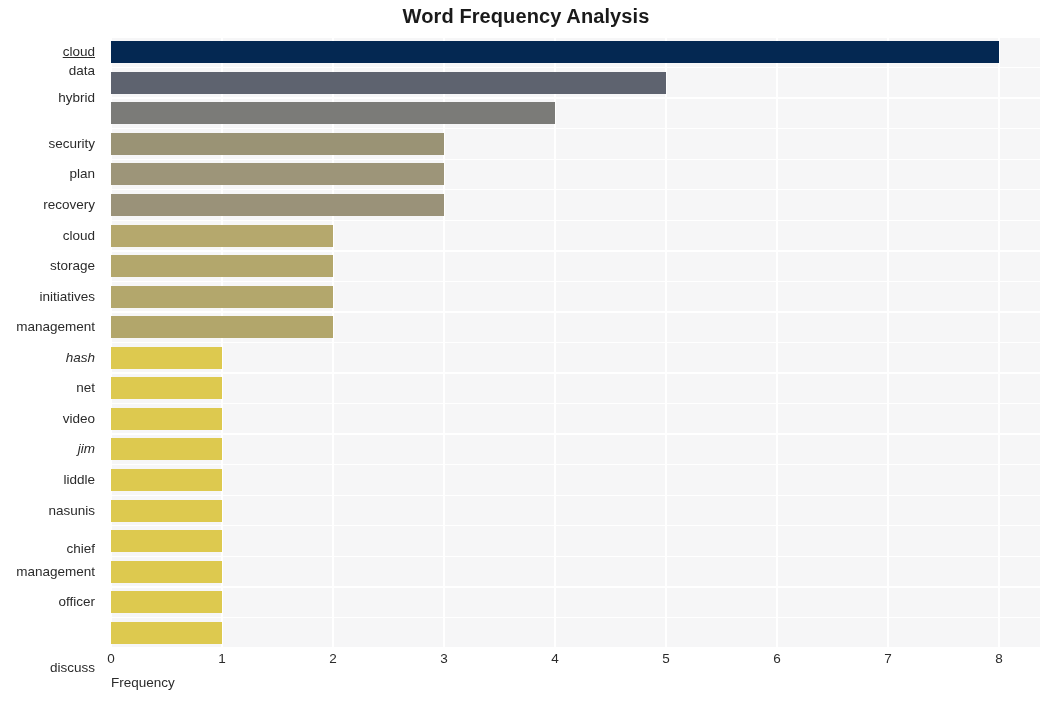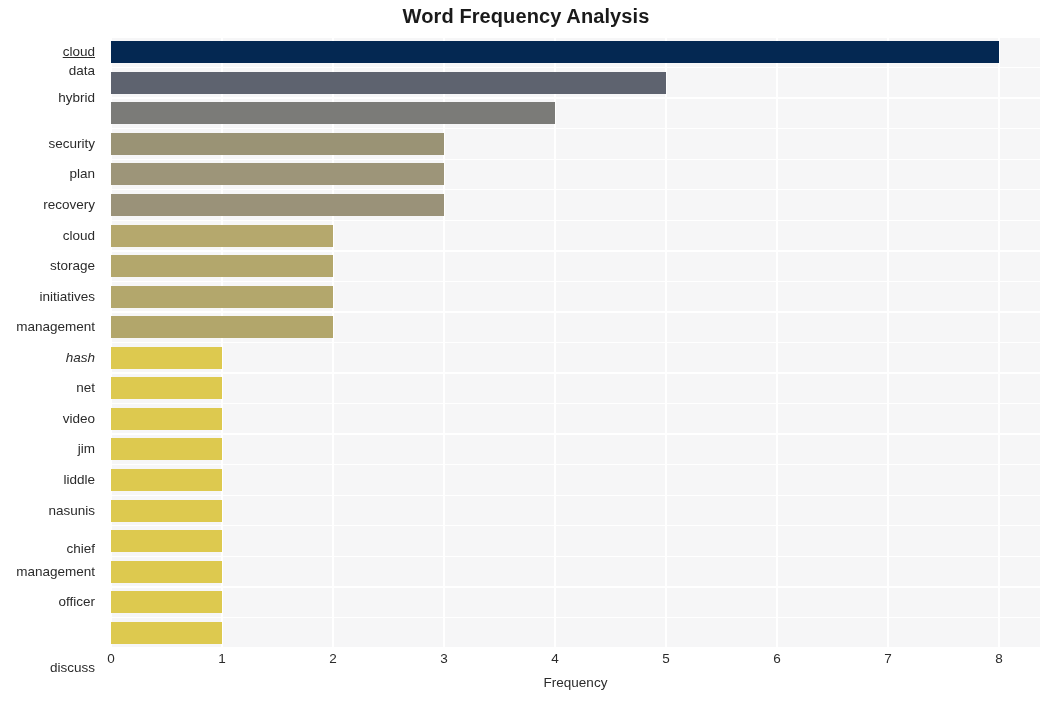--- a/index.html
+++ b/index.html
@@ -109,21 +109,20 @@
     line-height: 1;
     white-space: nowrap;
   }
 
   
   #xaxis-title {
     position: absolute;
     left: 111px;
     top: 675px;
     width: 929px;
-    text-align: center;
     font-size: 13.5px;
     color: #2b2b2b;
     white-space: nowrap;
   }
 </style>
 </head>
 <body>
 
 <div id="figure">
 
@@ -195,21 +194,21 @@
       <div class="ytick-label" style="top: 99.925px; padding-right: 8px;">security</div>
       <div class="ytick-label" style="top: 130.475px; padding-right: 8px;">plan</div>
       <div class="ytick-label" style="top: 161.025px; padding-right: 8px;">recovery</div>
       <div class="ytick-label" style="top: 191.575px; padding-right: 8px;">cloud</div>
       <div class="ytick-label" style="top: 222.125px; padding-right: 8px;">storage</div>
       <div class="ytick-label" style="top: 252.675px; padding-right: 8px;">initiatives</div>
       <div class="ytick-label" style="top: 283.225px; padding-right: 8px;">management</div>
       <div class="ytick-label" style="top: 313.775px; padding-right: 8px; font-style: italic;">hash</div>
       <div class="ytick-label" style="top: 344.325px; padding-right: 8px;">net</div>
       <div class="ytick-label" style="top: 374.875px; padding-right: 8px;">video</div>
-      <div class="ytick-label" style="top: 405.425px; padding-right: 8px;">jim</div>
+      <div class="ytick-label" style="top: 405.425px; padding-right: 8px; font-style: italic;">jim</div>
       <div class="ytick-label" style="top: 435.975px; padding-right: 8px;">liddle</div>
       <div class="ytick-label" style="top: 466.525px; padding-right: 8px;">nasunis</div>
       <div class="ytick-label" style="top: 505px; padding-right: 8px;">chief</div>
       <div class="ytick-label" style="top: 527.625px; padding-right: 8px;">management</div>
       <div class="ytick-label" style="top: 558.175px; padding-right: 8px;">officer</div>
       <div class="ytick-label" style="top: 624px; padding-right: 8px;">discuss</div>
     </div>
 
   <div id="xlabels-layer">
       <div class="xtick-label" style="left: 111px;">0</div>

